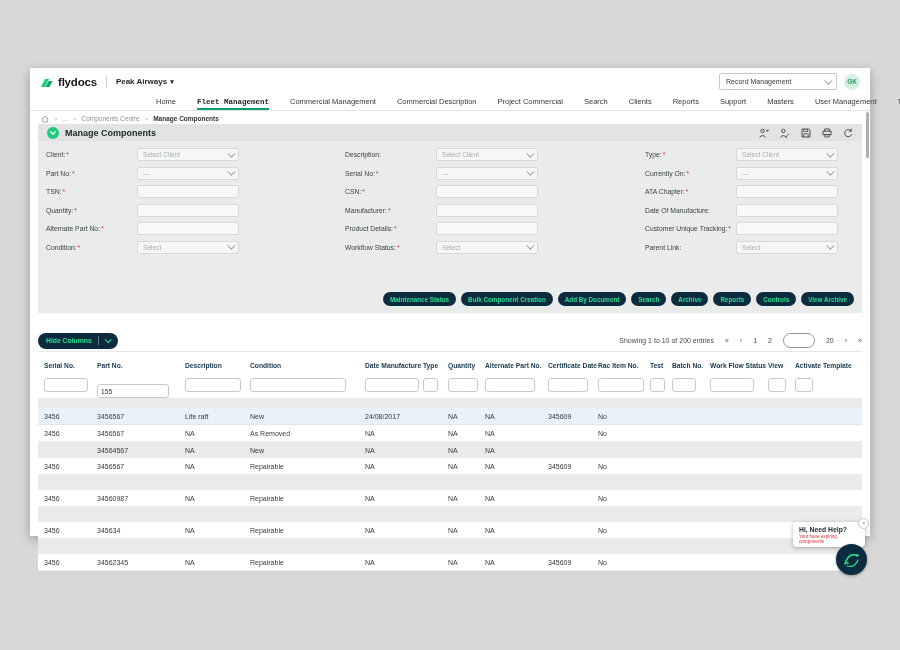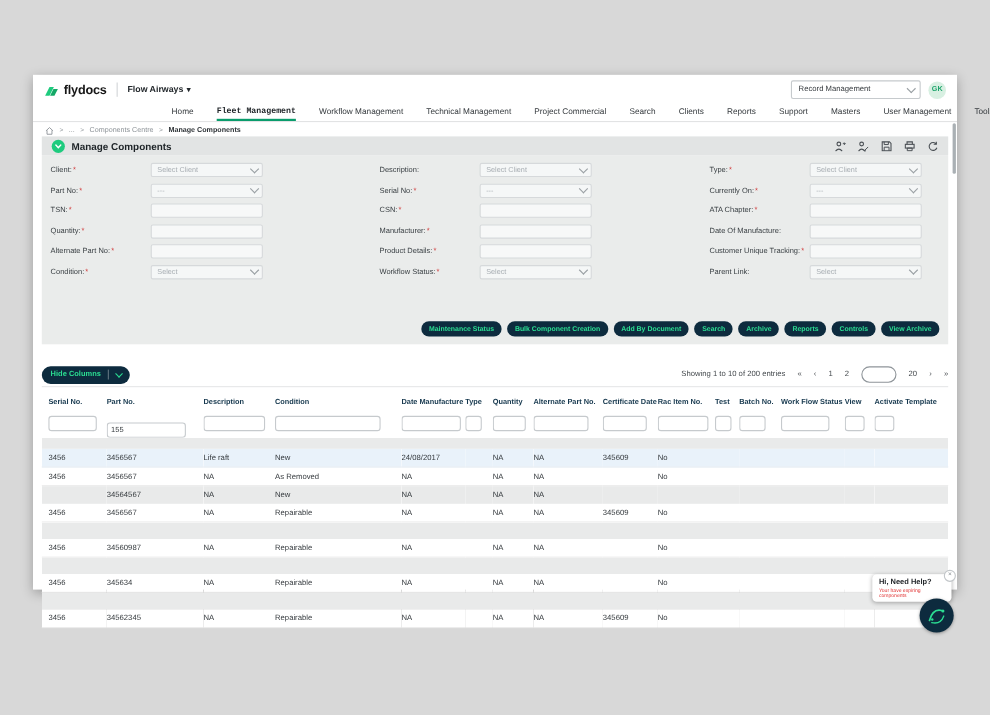--- a/index.html
+++ b/index.html
@@ -92,37 +92,37 @@
     <header class="topbar">
       <div class="brand">
         <svg width="14" height="12" viewBox="0 0 14 12">
           <path d="M1,11 L5,3 L9,3 L5,11 Z" fill="#1ecb7e"></path>
           <path d="M5.5,11 L8.6,5 L12.6,5 L9.5,11 Z" fill="#14a866"></path>
         </svg>
         <span class="brand-text">flydocs</span>
       </div>
       <div class="brand-sep"></div>
       <div class="client-select">
-        <span>Flow Airways</span>
+        <span>Peak Airways</span>
         <span class="caret">▾</span>
       </div>
       <div class="topbar-right">
         <div class="record-select">
           <span>Record Management</span>
           <span class="chev"></span>
         </div>
         <div class="avatar">GK</div>
       </div>
     </header>
 
     <nav class="navbar">
         <div class="nav-item">Home</div>
         <div class="nav-item active">Fleet Management</div>
-        <div class="nav-item">Workflow Management</div>
-        <div class="nav-item">Technical Management</div>
+        <div class="nav-item">Commercial Management</div>
+        <div class="nav-item">Commercial Description</div>
         <div class="nav-item">Project Commercial</div>
         <div class="nav-item">Search</div>
         <div class="nav-item">Clients</div>
         <div class="nav-item">Reports</div>
         <div class="nav-item">Support</div>
         <div class="nav-item">Masters</div>
         <div class="nav-item">User Management</div>
         <div class="nav-item">Tools</div>
       </nav>
 

